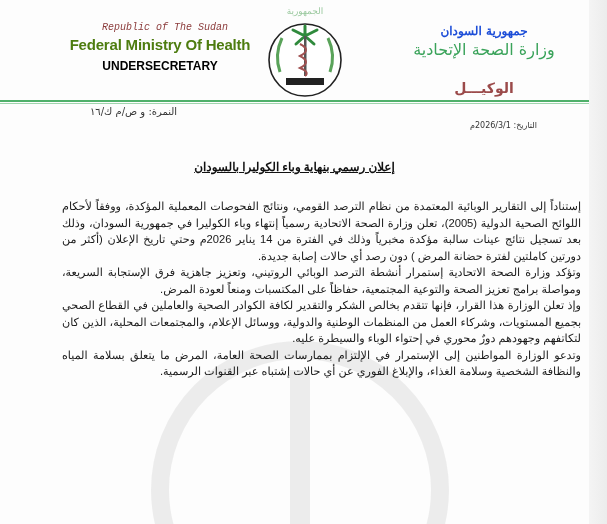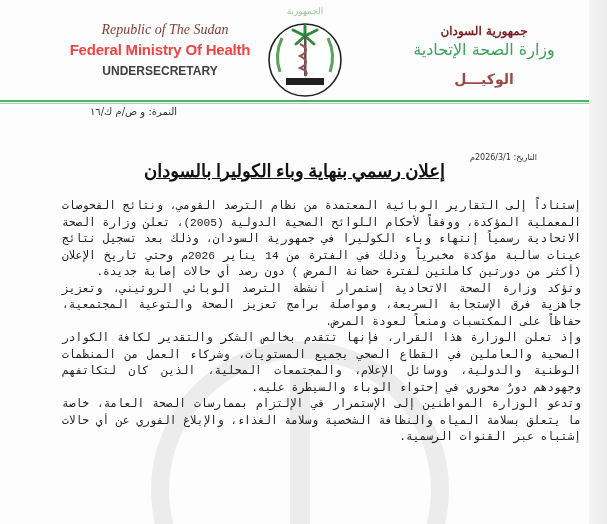--- a/index.html
+++ b/index.html
@@ -8,39 +8,39 @@
       background: #ffffff;
       font-family: "DejaVu Sans", sans-serif;
       position: relative;
     }
     .page { position: absolute; inset: 0; background: #fdfdfd; }
     .right-edge { position: absolute; right: 0; top: 0; width: 18px; height: 524px;
       background: linear-gradient(to right, #f4f4f4, #ececec); }
     .watermark { position: absolute; left: 150px; top: 330px; width: 300px; height: 200px; opacity: 0.12; }
     
     .hdr-left { position: absolute; left: 0; top: 22px; width: 300px; text-align: center; }
-    .republic-en { font-family: Liberation Serif, serif; font-style: italic; color: #8b3a3a; font-size: 14px; margin-left: 30px; text-align: center; }
-    .ministry-en { color: #ef4444; font-family: "Liberation Sans", sans-serif; font-weight: bold; font-size: 15px; margin-top: 3px; margin-left: 20px; letter-spacing: -0.2px; }
-    .under-en { color: #404040; font-family: "Liberation Sans", sans-serif; font-weight: bold; font-size: 12px; margin-top: 6px; margin-left: 20px; }
+    .republic-en { font-family: Liberation Mono, monospace; font-style: italic; color: #8b3a3a; font-size: 10px; margin-left: 30px; text-align: center; }
+    .ministry-en { color: #4d7c0f; font-family: "Liberation Sans", sans-serif; font-weight: bold; font-size: 15px; margin-top: 3px; margin-left: 20px; letter-spacing: -0.2px; }
+    .under-en { color: #000000; font-family: "Liberation Sans", sans-serif; font-weight: bold; font-size: 12px; margin-top: 6px; margin-left: 20px; }
     
     .hdr-right { position: absolute; right: 18px; top: 24px; width: 210px; text-align: center; direction: rtl; }
-    .republic-ar { font-family: "DejaVu Serif", serif; color: #7f1d1d; font-size: 12px; font-weight: bold; }
+    .republic-ar { font-family: "DejaVu Serif", serif; color: #1d4ed8; font-size: 12px; font-weight: bold; }
     .ministry-ar { color: #3aa35a; font-family: "DejaVu Sans", sans-serif; font-weight: normal; font-size: 16px; margin-top: 2px; }
-    .under-ar { color: #9b4a4a; font-family: "DejaVu Sans", sans-serif; font-weight: bold; font-size: 14px; margin-top: 12px; letter-spacing: 3px; }
+    .under-ar { color: #9b4a4a; font-family: "DejaVu Sans", sans-serif; font-weight: bold; font-size: 14px; margin-top: 21px; letter-spacing: 3px; }
     
     .logo { position: absolute; left: 260px; top: 0px; width: 90px; height: 110px; }
     .hr { position: absolute; left: 0; right: 18px; top: 100px; height: 2px; background: #4fb06a; }
     .hr2 { position: absolute; left: 0; right: 18px; top: 103px; height: 1px; background: #9fd5ad; }
     .ref { position: absolute; left: 90px; top: 106px; font-size: 10px; color: #333; direction: rtl; }
-    .date { position: absolute; left: 470px; top: 121px; font-size: 8px; color: #333; direction: rtl; margin-top: 32px; }
+    .date { position: absolute; left: 470px; top: 121px; font-size: 8px; color: #333; direction: rtl; }
     .title { position: absolute; left: 0; right: 18px; top: 160px; text-align: center; direction: rtl;
-      font-family: "Liberation Serif", serif; font-weight: bold; font-size: 18px; color: #111; }
+      font-family: "Liberation Serif", serif; font-weight: bold; font-size: 12px; color: #111; }
     .title span { text-decoration: underline; }
     .body { position: absolute; left: 62px; right: 26px; top: 198px; direction: rtl; text-align: justify;
-      font-family: Liberation Mono, monospace; font-size: 11.2px; line-height: 16.5px; color: #1a1a1a; }
+      font-family: Liberation Sans, sans-serif; font-size: 11.2px; line-height: 16.5px; color: #1a1a1a; }
     .body p { margin: 0; text-align-last: right; }
   </style>
 </head>
 <body>
 
 <div class="page">
   <div class="right-edge"></div>
 
   <svg class="watermark" viewBox="0 0 300 200">
     <circle cx="150" cy="160" r="140" fill="none" stroke="#7a7a7a" stroke-width="18"></circle>
@@ -77,15 +77,15 @@
   <div class="date">التاريخ: 2026/3/1م</div>
 
   <div class="title">
     <span>إعلان رسمي بنهاية وباء الكوليرا بالسودان</span>
   </div>
 
   <div class="body">
     <p>إستناداً إلى التقارير الوبائية المعتمدة من نظام الترصد القومي، ونتائج الفحوصات المعملية المؤكدة، ووفقاً لأحكام اللوائح الصحية الدولية (2005)، تعلن وزارة الصحة الاتحادية رسمياً إنتهاء وباء الكوليرا في جمهورية السودان، وذلك بعد تسجيل نتائج عينات سالبة مؤكدة مخبرياً وذلك في الفترة من 14 يناير 2026م وحتي تاريخ الإعلان (أكثر من دورتين كاملتين لفترة حضانة المرض ) دون رصد أي حالات إصابة جديدة.</p>
     <p>وتؤكد وزارة الصحة الاتحادية إستمرار أنشطة الترصد الوبائي الروتيني، وتعزيز جاهزية فرق الإستجابة السريعة، ومواصلة برامج تعزيز الصحة والتوعية المجتمعية، حفاظاً على المكتسبات ومنعاً لعودة المرض.</p>
     <p>وإذ تعلن الوزارة هذا القرار، فإنها تتقدم بخالص الشكر والتقدير لكافة الكوادر الصحية والعاملين في القطاع الصحي بجميع المستويات، وشركاء العمل من المنظمات الوطنية والدولية، ووسائل الإعلام، والمجتمعات المحلية، الذين كان لتكاتفهم وجهودهم دورٌ محوري في إحتواء الوباء والسيطرة عليه.</p>
-    <p>وتدعو الوزارة المواطنين إلى الإستمرار في الإلتزام بممارسات الصحة العامة، خاصة ما يتعلق بسلامة المياه والنظافة الشخصية وسلامة الغذاء، والإبلاغ الفوري عن أي حالات إشتباه عبر القنوات الرسمية.</p>
+    <p>وتدعو الوزارة المواطنين إلى الإستمرار في الإلتزام بممارسات الصحة العامة، المرض ما يتعلق بسلامة المياه والنظافة الشخصية وسلامة الغذاء، والإبلاغ الفوري عن أي حالات إشتباه عبر القنوات الرسمية.</p>
   </div>
 </div>
 
 </body></html>

